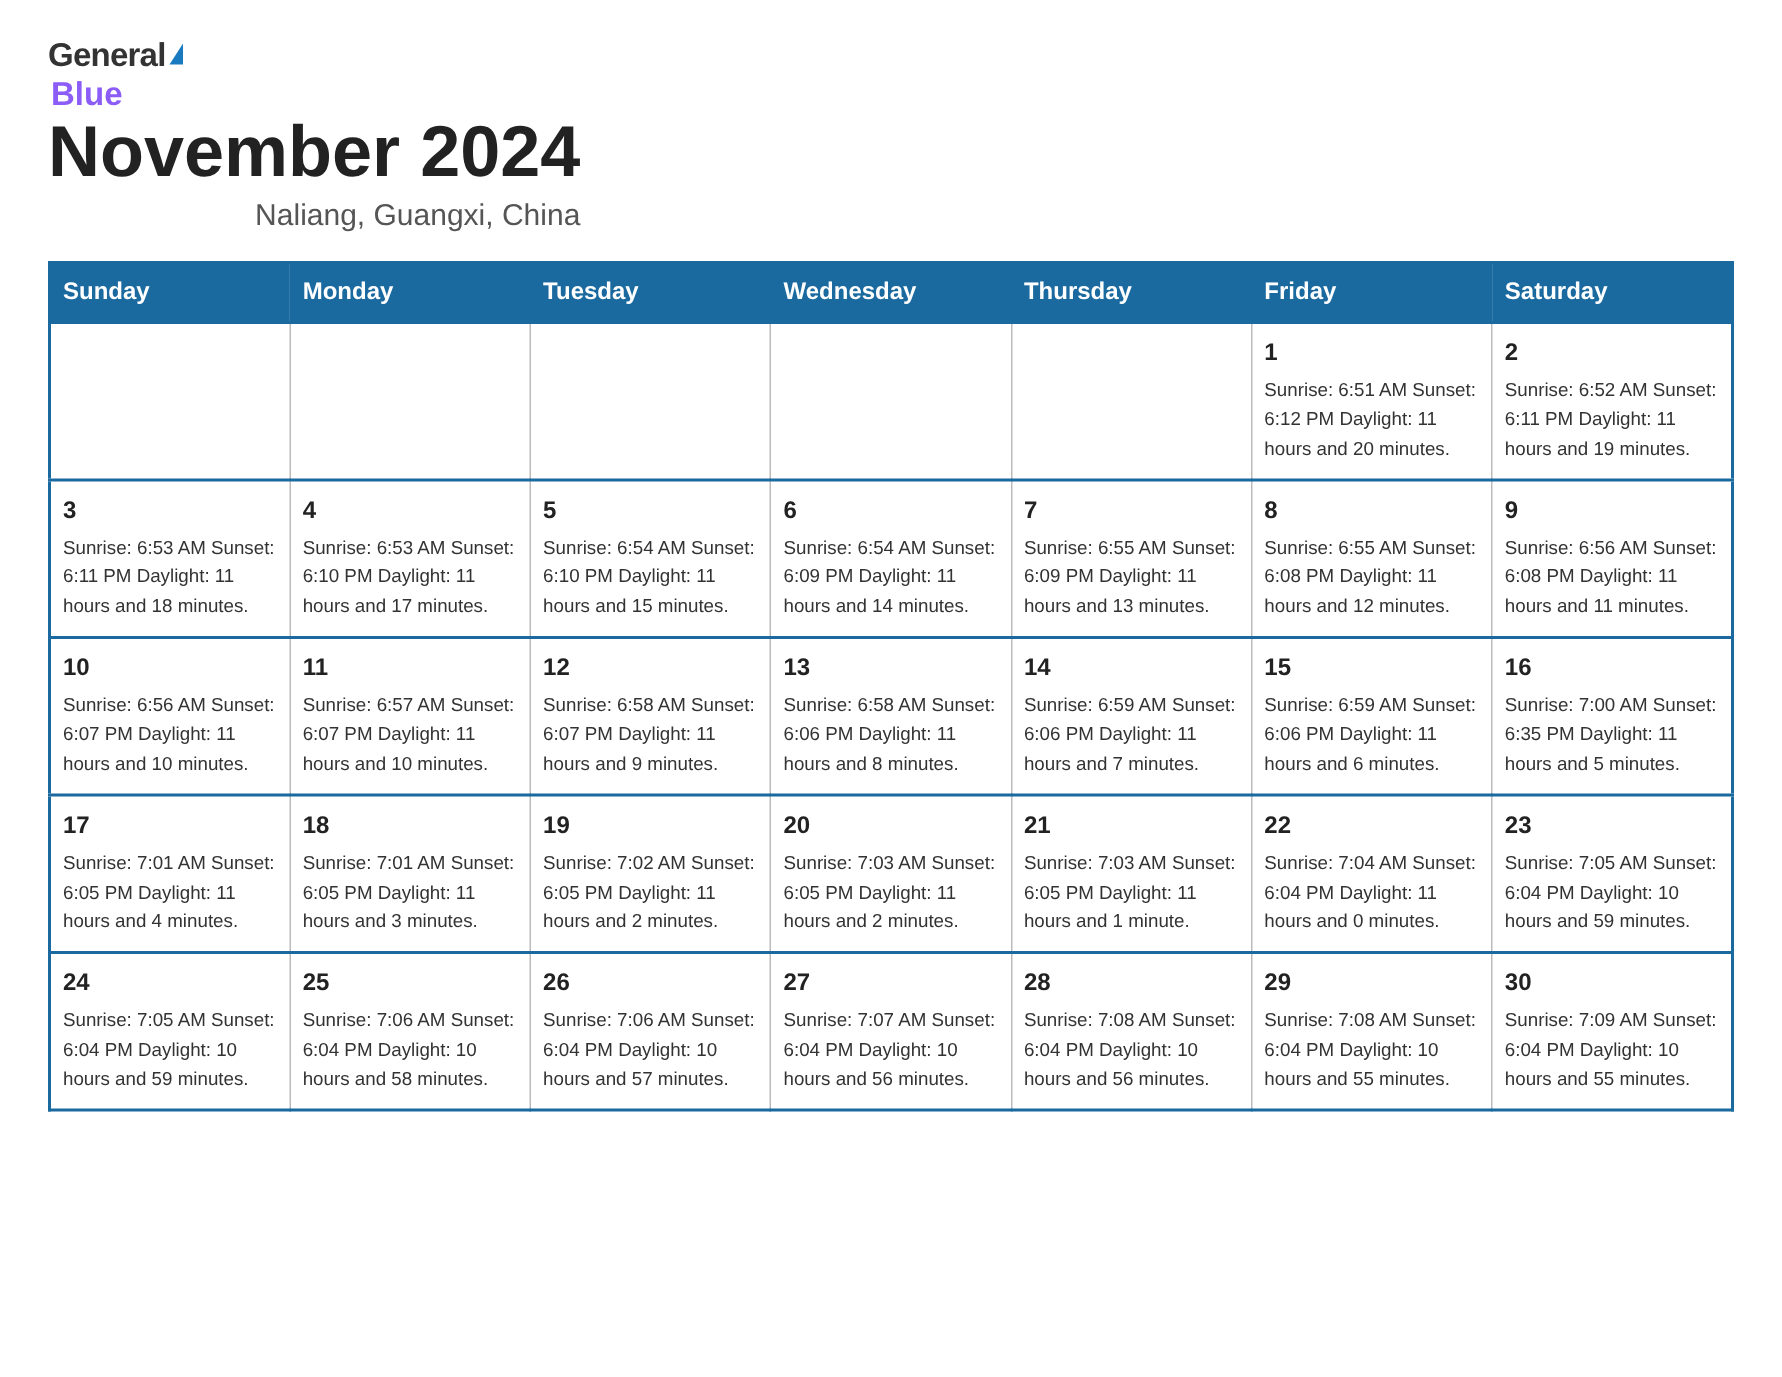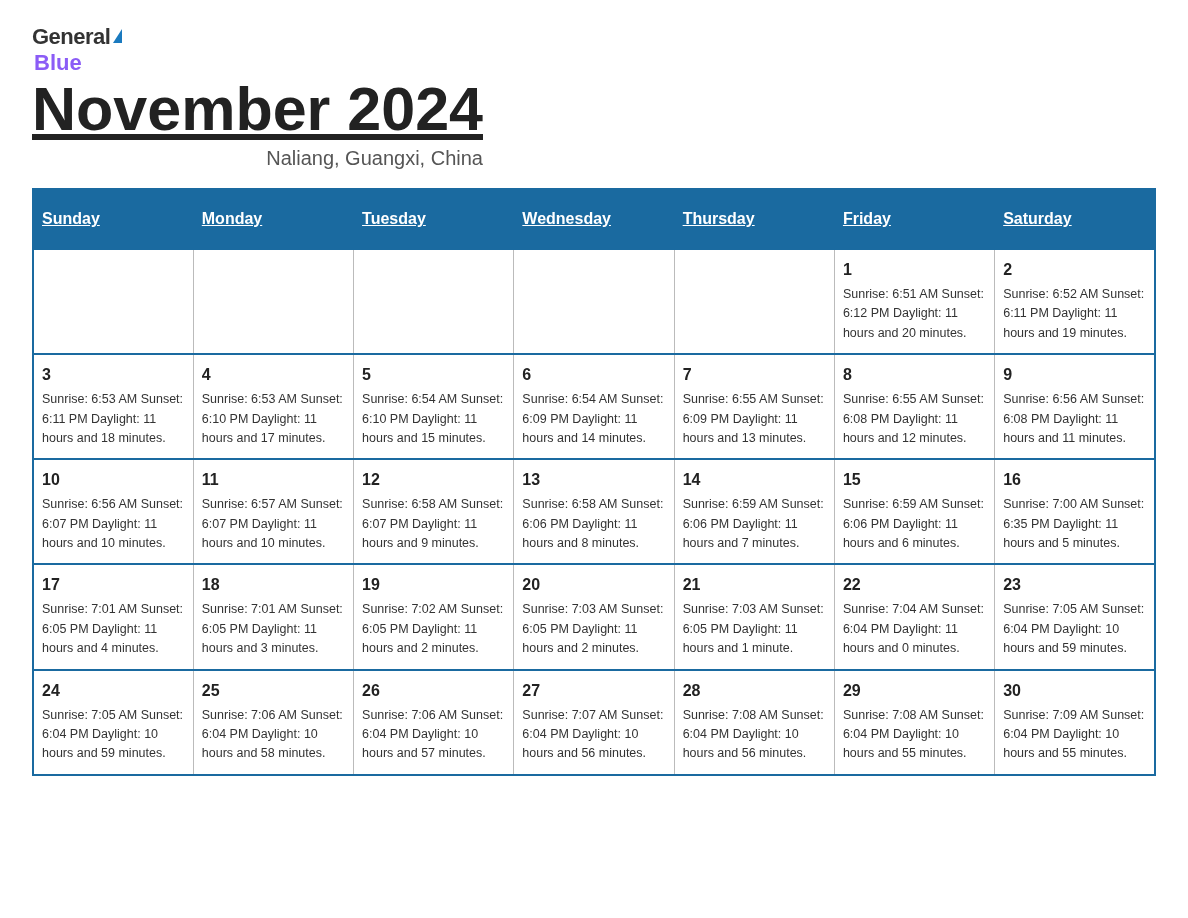--- a/index.html
+++ b/index.html
@@ -35,45 +35,43 @@
     .logo-line2 {
       color: #8b5cf6;
       font-size: 22px;
       font-weight: bold;
       margin-left: 2px;
     }
     .title-area {
       text-align: right;
     }
     .main-title {
-      font-size: 61px;
+      font-size: 48px;
       font-weight: bold;
       color: #222;
       line-height: 1.1;
-      text-decoration: underline;
     }
     .subtitle {
       font-size: 20px;
       color: #555;
       margin-top: 4px;
     }
     .calendar {
       width: 100%;
       border-collapse: collapse;
       border: 2px solid #1a6aa0;
     }
     .calendar th {
       background-color: #1a6aa0;
       color: #fff;
       font-size: 16px;
       font-weight: bold;
-      padding: 20px 8px;
+      padding: 10px 8px;
       text-align: left;
       border: 1px solid #1a6aa0;
-      text-decoration: underline;
     }
     .calendar td {
       vertical-align: top;
       padding: 8px 8px 10px 8px;
       border: 1px solid #bbb;
       width: calc(100% / 7);
       min-height: 110px;
       font-size: 13px;
       color: #333;
       line-height: 1.5;

